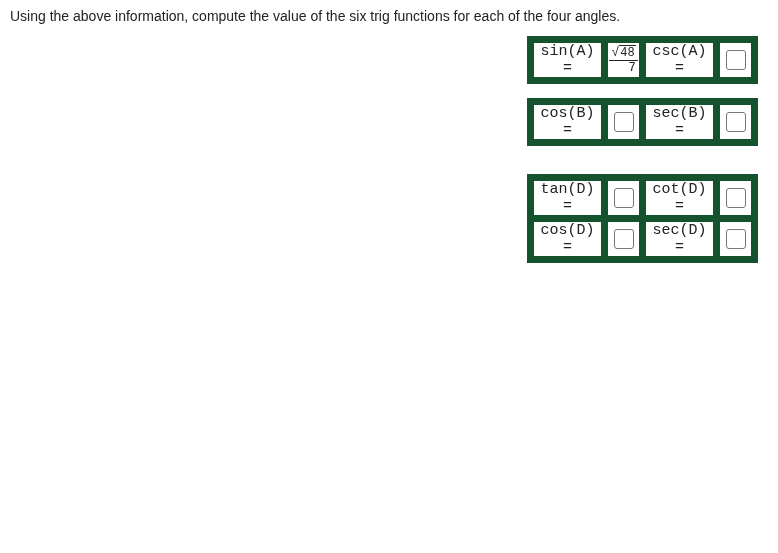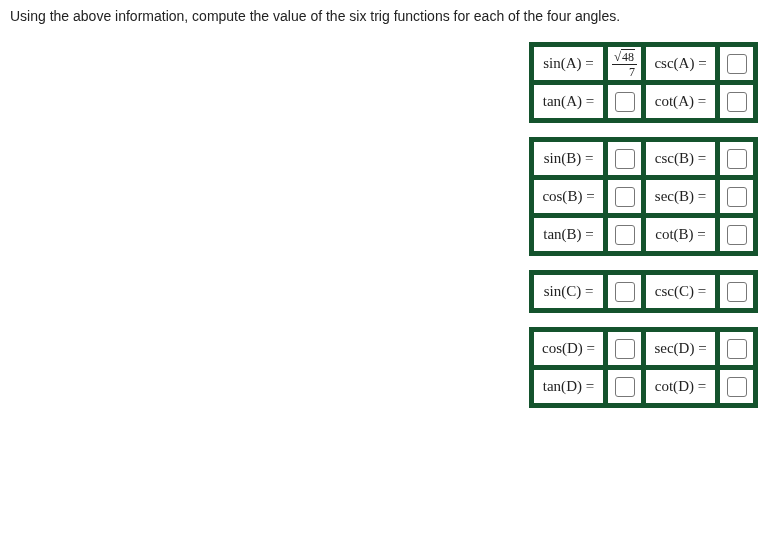--- a/index.html
+++ b/index.html
@@ -6,39 +6,39 @@
 body {
   margin: 0;
   padding: 8px 10px;
   font-family: Arial, Helvetica, sans-serif;
   font-size: 14px;
   color: #222;
   background: #fff;
   width: 778px;
 }
 .prompt {
-  margin-bottom: 18px;
+  margin-bottom: 12px;
 }
 .groups {
   display: flex;
   flex-direction: column;
   align-items: flex-end;
   gap: 14px;
   padding-right: 10px;
 }
 .group {
   border-collapse: collapse;
 }
 .group td {
-  border: 5px solid #14532d;
+  border: 7px solid #14532d;
   padding: 0;
   height: 38px;
   vertical-align: middle;
   text-align: center;
-  font-family: Liberation Serif, serif;
+  font-family: Liberation Mono, monospace;
   font-size: 15px;
 }
 .lbl {
   width: 74px;
   padding-right: 2px;
   text-align: right;
 }
 .val {
   width: 38px;
 }
@@ -93,73 +93,49 @@
       <td class="lbl">sin(<span>A</span>) =</td>
       <td class="val">
         <span class="frac">
           <span class="num"><span class="sqrt"><span class="rad">48</span></span></span>
           <span class="den">7</span>
         </span>
       </td>
       <td class="lbl">csc(<span>A</span>) =</td>
       <td class="val"><span class="box"></span></td>
     </tr>
+  </tbody>
+    </table>
+
+  <table class="group">
+    <tbody>
     <tr>
-      <td class="lbl">tan(<span>A</span>) =</td>
+      <td class="lbl">cos(<span>B</span>) =</td>
       <td class="val"><span class="box"></span></td>
-      <td class="lbl">cot(<span>A</span>) =</td>
+      <td class="lbl">sec(<span>B</span>) =</td>
       <td class="val"><span class="box"></span></td>
     </tr>
   </tbody>
     </table>
 
   <table class="group">
     <tbody>
-        <tr>
-      <td class="lbl">sin(<span>B</span>) =</td>
-      <td class="val"><span class="box"></span></td>
-      <td class="lbl">csc(<span>B</span>) =</td>
-      <td class="val"><span class="box"></span></td>
-    </tr>
-    <tr>
-      <td class="lbl">cos(<span>B</span>) =</td>
-      <td class="val"><span class="box"></span></td>
-      <td class="lbl">sec(<span>B</span>) =</td>
-      <td class="val"><span class="box"></span></td>
-    </tr>
-    <tr>
-      <td class="lbl">tan(<span>B</span>) =</td>
-      <td class="val"><span class="box"></span></td>
-      <td class="lbl">cot(<span>B</span>) =</td>
-      <td class="val"><span class="box"></span></td>
-    </tr>
-  </tbody>
-    </table>
-
-  <table class="group">
-    <tbody>
-        <tr>
-      <td class="lbl">sin(<span>C</span>) =</td>
-      <td class="val"><span class="box"></span></td>
-      <td class="lbl">csc(<span>C</span>) =</td>
-      <td class="val"><span class="box"></span></td>
-    </tr>
   </tbody>
     </table>
 
   <table class="group">
     <tbody>
     <tr>
+      <td class="lbl">tan(<span>D</span>) =</td>
+      <td class="val"><span class="box"></span></td>
+      <td class="lbl">cot(<span>D</span>) =</td>
+      <td class="val"><span class="box"></span></td>
+    </tr>
+    <tr>
       <td class="lbl">cos(<span>D</span>) =</td>
       <td class="val"><span class="box"></span></td>
       <td class="lbl">sec(<span>D</span>) =</td>
-      <td class="val"><span class="box"></span></td>
-    </tr>
-    <tr>
-      <td class="lbl">tan(<span>D</span>) =</td>
-      <td class="val"><span class="box"></span></td>
-      <td class="lbl">cot(<span>D</span>) =</td>
       <td class="val"><span class="box"></span></td>
     </tr>
   </tbody>
     </table>
 
 </div>
 
 </body></html>

